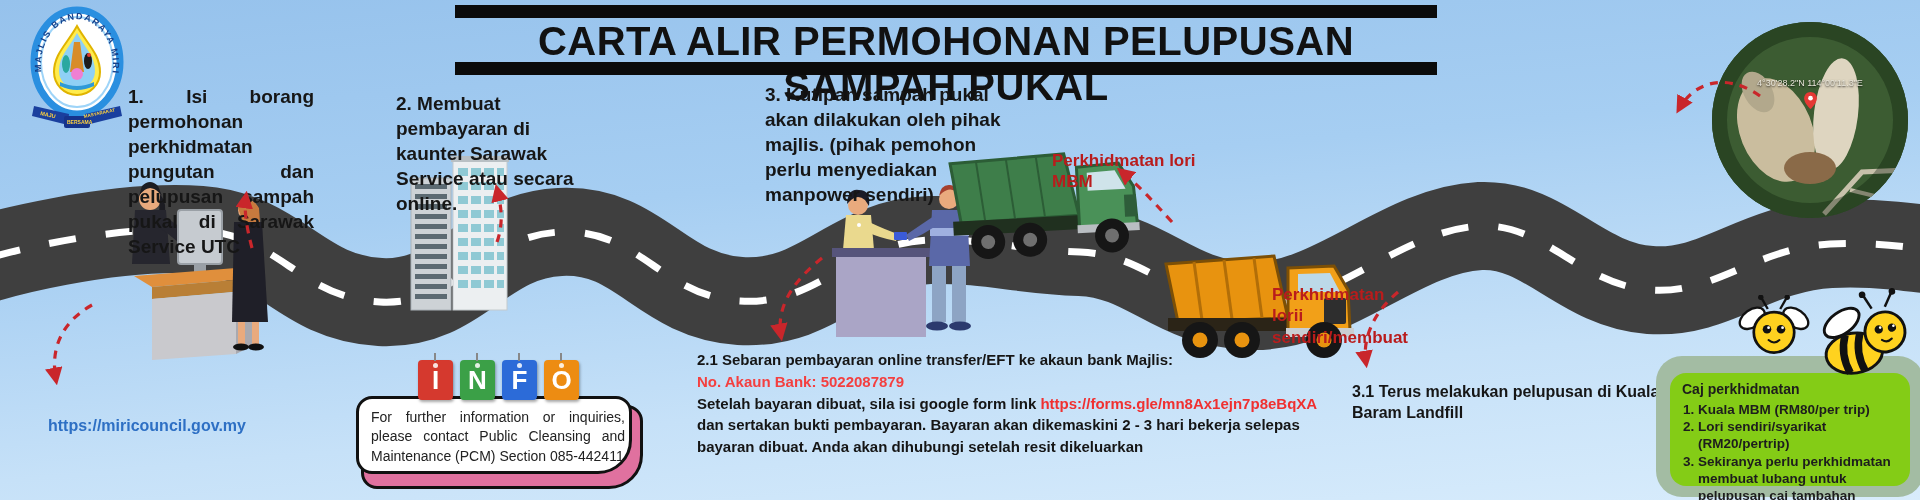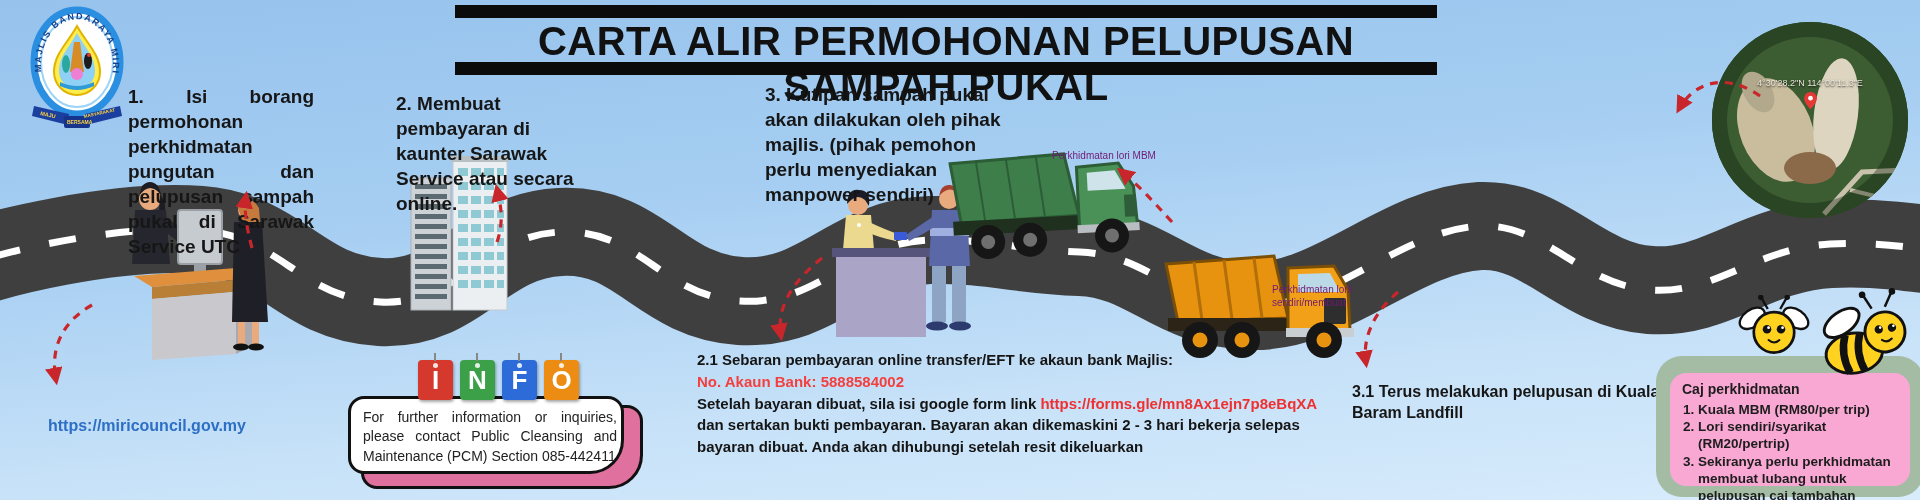--- a/index.html
+++ b/index.html
@@ -22,47 +22,47 @@
 
   
   .step { position:absolute; z-index:4; font-weight:700; font-size:19px; line-height:1.32; color:#161616; }
   .just { text-align:justify; }
   .blue-link { color:#2d6fc4; font-weight:700; word-break:break-all; }
   .red-line { color:#f43f3f; }
   .red-link { color:#f03030; font-weight:700; }
 
   .s21 { position:absolute; left:697px; top:349px; width:648px; z-index:4; font-weight:700; font-size:15px; line-height:21.8px; }
 
-  .truck-label { position:absolute; z-index:4; font-size:10px; font-weight:400; color:#701a75; line-height:1.25; }
+  .truck-label { position:absolute; z-index:4; font-size:17px; font-weight:700; color:#b91c1c; line-height:1.25; }
 
   
   .info-wrap { position:absolute; left:348px; top:396px; width:276px; height:78px; z-index:4; }
   .info-wrap::before {
     content:""; position:absolute; left:13px; top:9px; width:100%; height:100%;
     background:#e0719f; border:3px solid #111; border-radius:16px 16px 34px 16px;
   }
   .info-card {
-    position:absolute; left:0; top:0; width:100%; height:100%;
+    position:absolute; left:8px; top:0; width:100%; height:100%;
     background:#fff; border:3px solid #111; border-radius:16px 16px 34px 16px;
     padding:9px 4px 6px 12px; font-size:14px; line-height:1.38; color:#222; text-align:justify;
   }
   .info-tags { position:absolute; left:418px; top:360px; z-index:5; display:flex; gap:7px; }
   .info-tag {
     width:35px; height:40px; border-radius:4px; color:#fff; font-size:26px; font-weight:800;
     display:flex; align-items:center; justify-content:center; position:relative;
     box-shadow:1px 2px 3px rgba(0,0,0,.35);
   }
   .info-tag::before { content:""; position:absolute; top:-7px; left:16px; width:2px; height:8px; background:#888; }
   .info-tag::after  { content:""; position:absolute; top:3px; left:15px; width:5px; height:5px; border-radius:50%; background:rgba(255,255,255,.85); }
   .tag-i { background:#d5392e; } .tag-n { background:#3ba047; } .tag-f { background:#2c6bd8; } .tag-o { background:#ed8c12; }
 
   
   .charges-back { position:absolute; left:1656px; top:356px; width:268px; height:141px; background:#a3bca3; border-radius:26px; z-index:4; }
   .charges-card {
-    position:absolute; left:1670px; top:373px; width:240px; height:113px; background:#f9a8d4; border-radius:16px;
+    position:absolute; left:1670px; top:373px; width:240px; height:113px; background:#84cc16; border-radius:16px;
     z-index:5; padding:8px 10px 6px 12px; font-size:13.5px; line-height:1.28; color:#1d1d1d;
   }
   .charges-card .c-title { font-weight:800; font-size:14px; margin-bottom:2px; }
   .charges-card ol { margin-left:16px; font-weight:700; }
   .charges-card li { margin:0; }
 
   
   .sat { position:absolute; left:1712px; top:22px; width:196px; height:196px; border-radius:50%; overflow:hidden; z-index:2;
          background:#3a5a31; box-shadow:inset 0 0 30px rgba(0,0,0,.45); }
   .sat-label { position:absolute; left:0; top:56px; width:100%; text-align:center; color:#e9e6da; font-size:9px; font-weight:400;
@@ -121,21 +121,21 @@
   <br>
 </div>
 
 <div class="step just" style="left:48px; top:394px; width:252px; font-size:16px;">
   <br>
   <span class="blue-link" style="font-size:16px;">https://miricouncil.gov.my</span>
 </div>
 
 <div class="s21">
   <div>2.1 Sebaran pembayaran online transfer/EFT ke akaun bank Majlis:</div>
-  <div class="red-line">No. Akaun Bank: 5888584002</div>
+  <div class="red-line">No. Akaun Bank: 5022087879</div>
   <div><span>Setelah bayaran dibuat, sila isi google form link </span><span class="red-link">https://forms.gle/mn8Ax1ejn7p8eBqXA</span><span> dan sertakan bukti pembayaran. Bayaran akan dikemaskini 2 - 3 hari bekerja selepas bayaran dibuat. Anda akan dihubungi setelah resit dikeluarkan</span></div>
 </div>
 
 <div class="step" style="left:1352px; top:381px; width:310px; font-size:16px;">3.1 Terus melakukan pelupusan di Kuala Baram Landfill</div>
 
 <div class="truck-label" style="left:1052px; top:150px; width:150px;">Perkhidmatan lori MBM</div>
 <div class="truck-label" style="left:1272px; top:284px; width:110px;">Perkhidmatan lorii sendiri/membuat</div>
 
 <div class="info-tags">
   <div class="info-tag tag-i">I</div>

